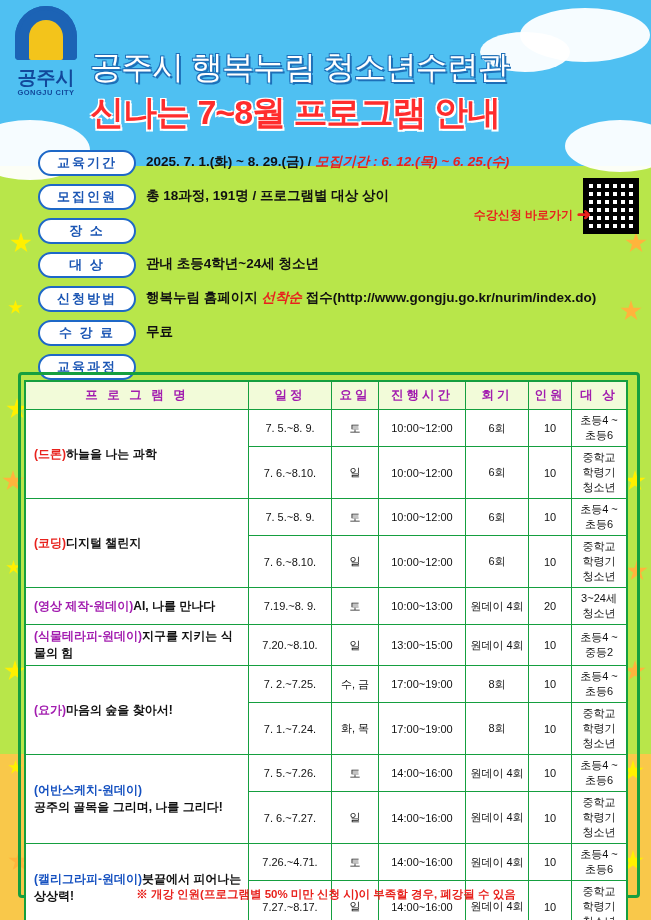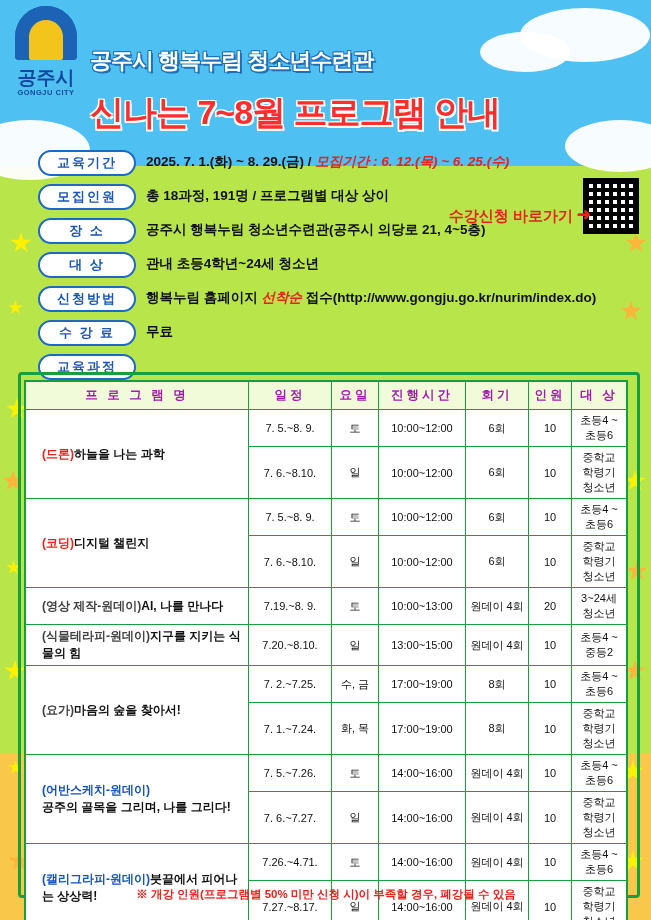--- a/index.html
+++ b/index.html
@@ -43,21 +43,21 @@
   }
   .logo .arch:before{
     content:"";position:absolute;left:22px;top:22px;width:18px;height:32px;
     background:#1c63b5;border-radius:9px 9px 0 0;
   }
   .logo .nm{font-size:19px;font-weight:bold;color:#12489b;line-height:1.05;margin-top:8px;}
   .logo .en{font-size:7.5px;font-weight:bold;color:#12489b;letter-spacing:.5px;}
 
   .title1{
     position:absolute;left:90px;top:46px;width:545px;
-    font-size:22px;font-weight:bold;color:#ffffff;
+    font-size:32px;font-weight:normal;color:#ffffff;
     text-shadow:2px 2px 0 #1d6fb8, -1px -1px 0 #1d6fb8, 1px -1px 0 #1d6fb8, -1px 1px 0 #1d6fb8;
     letter-spacing:-1px;
   }
   .title2{
     position:absolute;left:90px;top:90px;width:545px;
     font-size:34px;font-weight:bold;color:#ff2d2d;
     text-shadow:2px 2px 0 #fff, -1.5px -1.5px 0 #fff, 1.5px -1.5px 0 #fff, -1.5px 1.5px 0 #fff;
     letter-spacing:-1px;
   }
 
@@ -73,41 +73,41 @@
   .infotxt .red{color:#e8221d;font-style:italic;}
 
   .qr{
     position:absolute;right:12px;top:178px;width:52px;height:52px;
     background:
       repeating-linear-gradient(90deg,#000 0 4px,#fff 4px 8px),
       repeating-linear-gradient(0deg,#000 0 4px,#fff 4px 8px);
     background-blend-mode:multiply;border:2px solid #000;
   }
   .qrlabel{
-    position:absolute;right:78px;top:207px;font-size:15px;font-weight:bold;color:#e8221d;
+    position:absolute;right:78px;top:207px;font-size:12px;font-weight:bold;color:#e8221d;
   }
   .qrarrow{position:absolute;right:60px;top:204px;font-size:17px;color:#e8221d;font-weight:bold;}
 
   table.prog{
     position:absolute;left:24px;top:380px;width:604px;
     border-collapse:collapse;background:#fff;
     border:2px solid #159f3f;
   }
   table.prog th{
     background:#f2fbd9;border:1px solid #159f3f;
     font-size:12.5px;color:#a21caf;font-weight:bold;padding:5px 2px;
     letter-spacing:3px;
   }
   table.prog td{
     border:1px solid #159f3f;font-size:11px;padding:3px 4px;color:#111;text-align:center;
     height:22px;
   }
-  table.prog td.name{text-align:left;padding-left:16px;font-size:12px;font-weight:bold;}
+  table.prog td.name{text-align:left;padding-left:8px;font-size:12px;font-weight:bold;}
   .tag{color:#e8221d;}
-  .tag.g{color:#404040;}
+  .tag.g{color:#a21caf;}
   .tag.b{color:#1450c0;}
   .footnote{
     position:absolute;left:24px;bottom:18px;width:604px;
     font-size:11.5px;color:#e8221d;font-weight:bold;text-align:center;
   }
   .frame{
     position:absolute;left:18px;top:372px;width:616px;height:520px;
     border:3px solid #159f3f;border-radius:4px;pointer-events:none;
   }
 </style>
@@ -150,21 +150,20 @@
     <div class="inforow">
         <div class="pill">교육기간</div>
         <div class="infotxt">2025. 7. 1.(화) ~ 8. 29.(금) / <span class="red">모집기간 : 6. 12.(목) ~ 6. 25.(수)</span></div>
       </div>
     <div class="inforow">
         <div class="pill">모집인원</div>
         <div class="infotxt">총 18과정, 191명 / 프로그램별 대상 상이</div>
       </div>
     <div class="inforow">
         <div class="pill">장    소</div>
-        <div class="infotxt">공주시 행복누림 청소년수련관(공주시 의당로 21, 4~5층)</div>
       </div>
     <div class="inforow">
         <div class="pill">대    상</div>
         <div class="infotxt">관내 초등4학년~24세 청소년</div>
       </div>
     <div class="inforow">
         <div class="pill">신청방법</div>
         <div class="infotxt">행복누림 홈페이지 <span class="red">선착순</span> 접수(http://www.gongju.go.kr/nurim/index.do)</div>
       </div>
     <div class="inforow">

